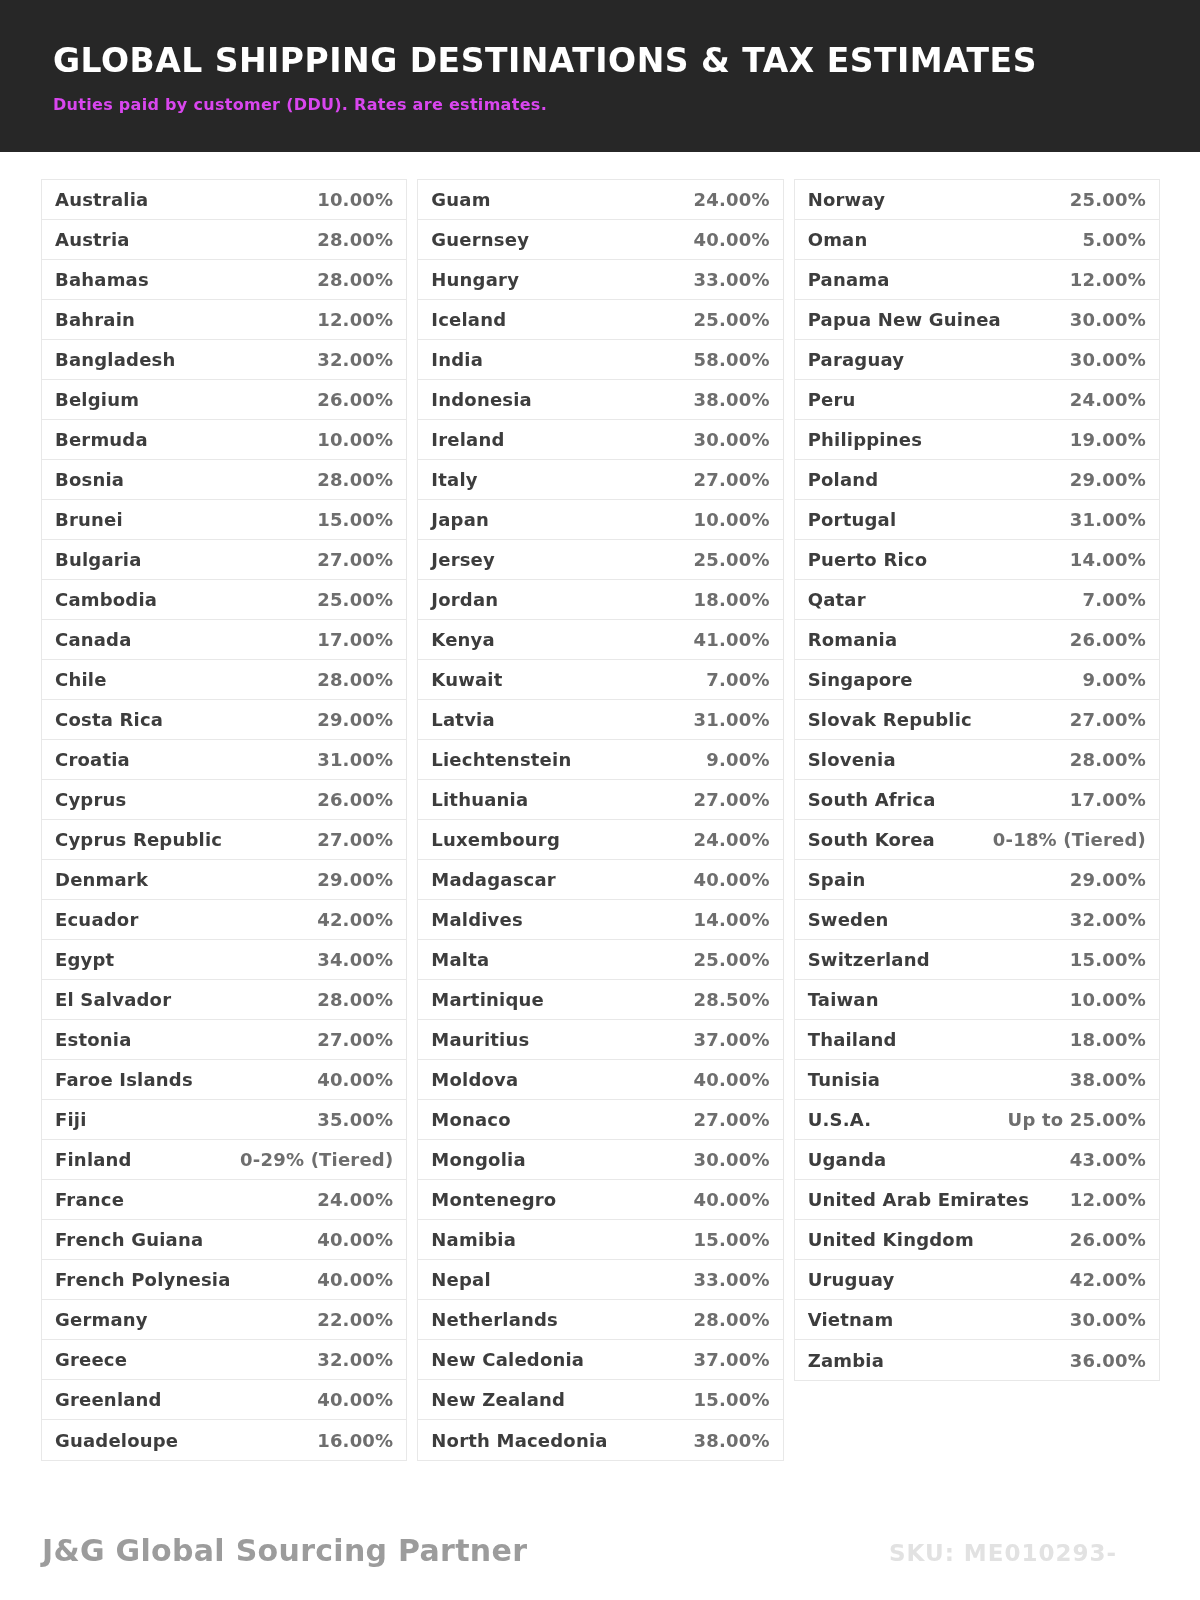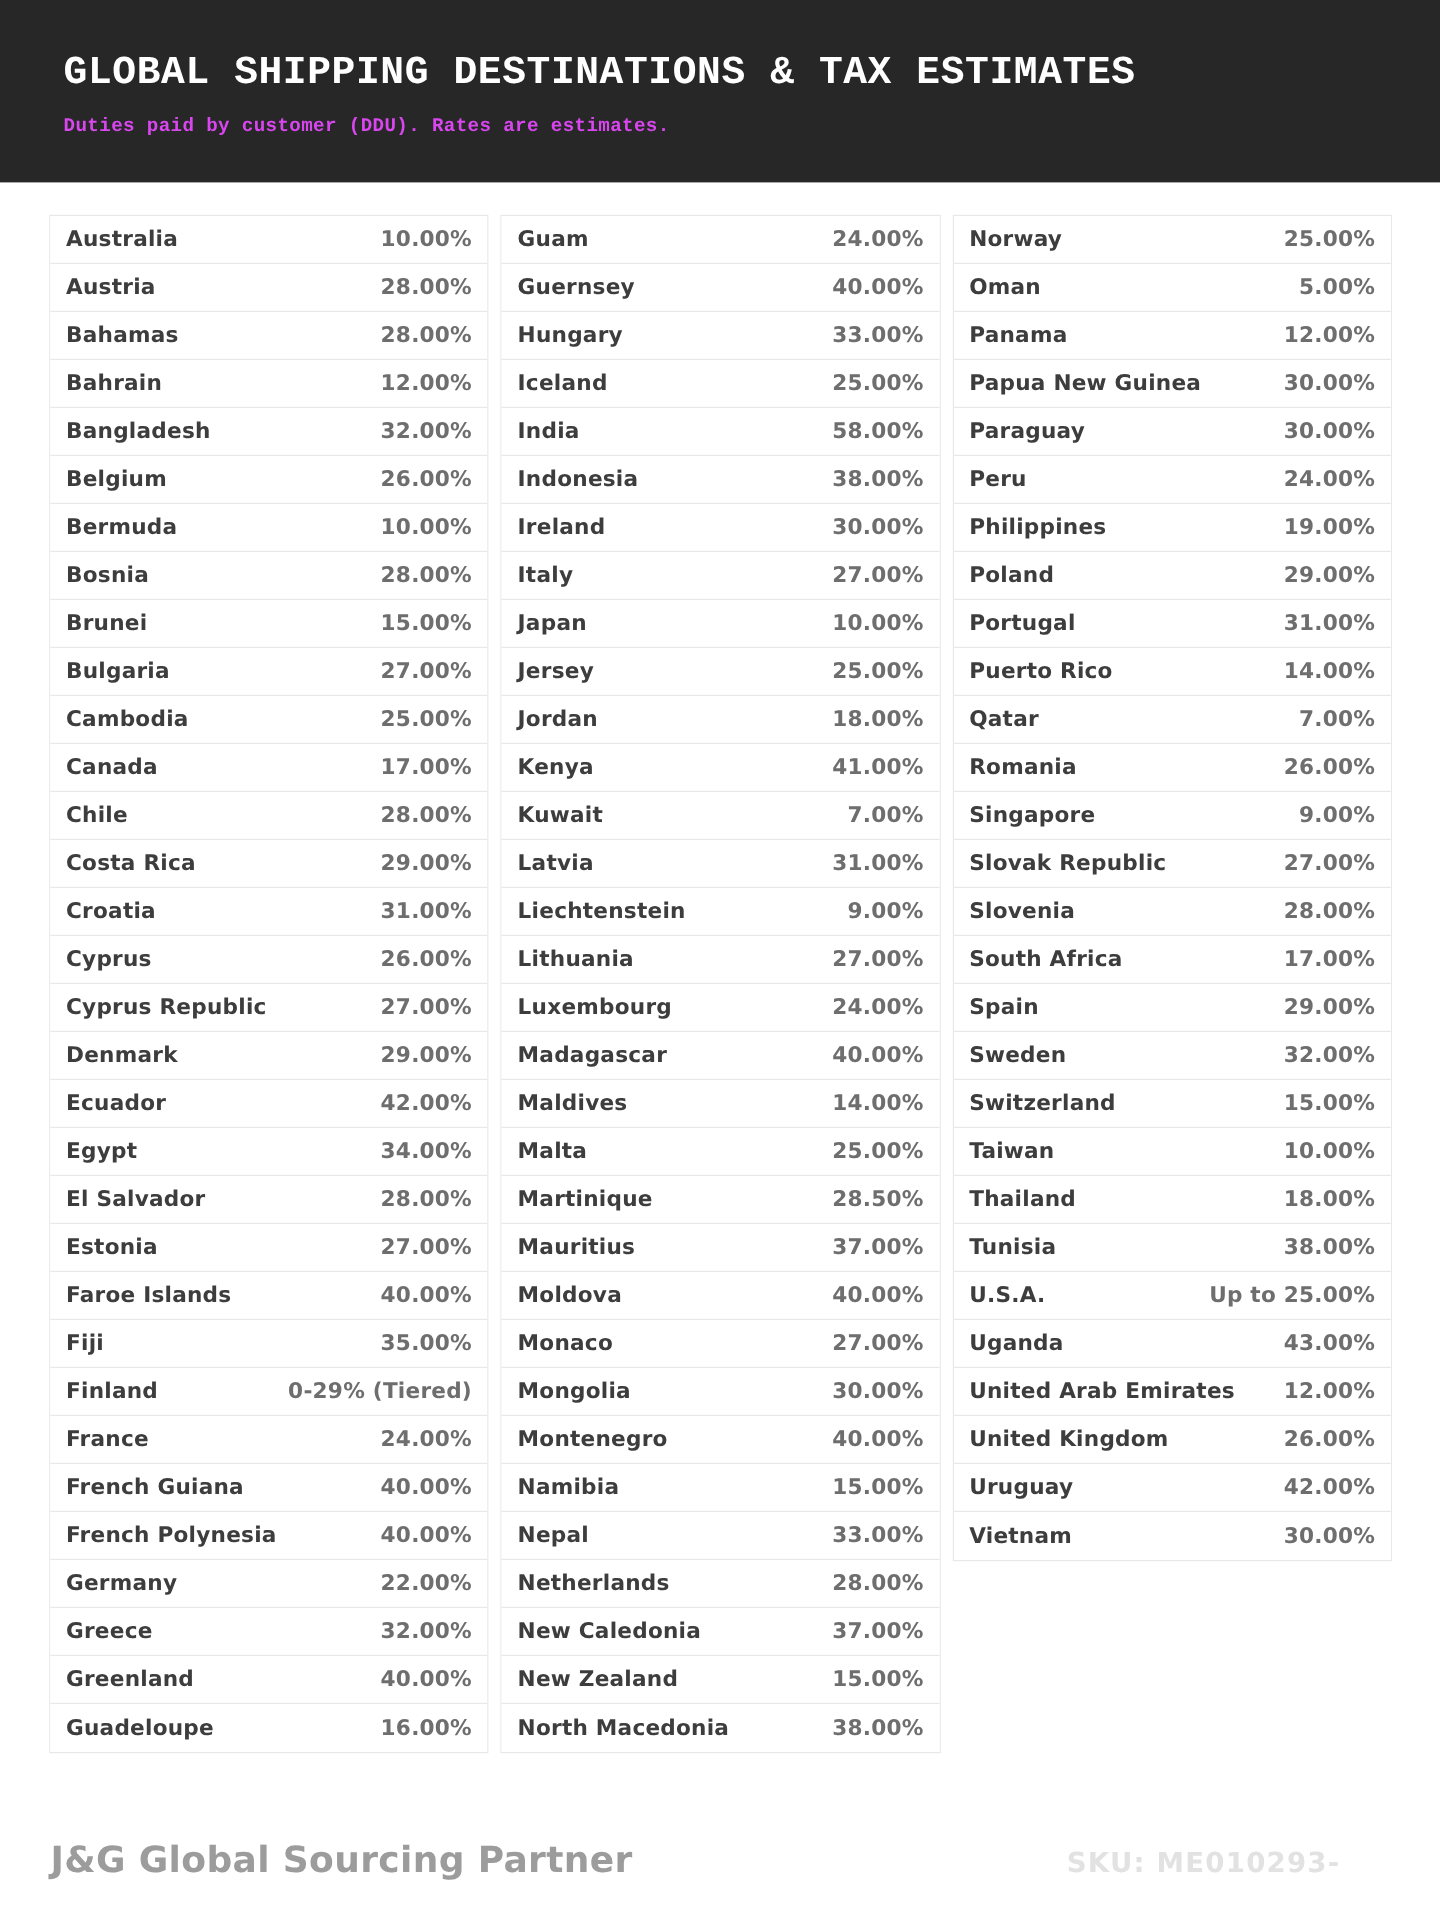--- a/index.html
+++ b/index.html
@@ -14,21 +14,20 @@
     height: 1600px;
     background: #ffffff;
     overflow: hidden;
   }
   .header {
     box-sizing: border-box;
     width: 1200px;
     height: 152px;
     background: #272727;
     padding: 41px 50px 0 53px;
-    font-family: Liberation Mono, monospace;
   }
   .title {
     color: #ffffff;
     font-size: 33px;
     font-weight: 800;
     letter-spacing: 0.5px;
     line-height: 40px;
     white-space: nowrap;
   }
   .subtitle {
@@ -424,20 +423,24 @@
         </div>
         <div class="row">
           <span class="country">Slovenia</span>
           <span class="rate">28.00%</span>
         </div>
         <div class="row">
           <span class="country">South Africa</span>
           <span class="rate">17.00%</span>
         </div>
         <div class="row">
+          <span class="country">South Korea</span>
+          <span class="rate">0-18% (Tiered)</span>
+        </div>
+        <div class="row">
           <span class="country">Spain</span>
           <span class="rate">29.00%</span>
         </div>
         <div class="row">
           <span class="country">Sweden</span>
           <span class="rate">32.00%</span>
         </div>
         <div class="row">
           <span class="country">Switzerland</span>
           <span class="rate">15.00%</span>
@@ -470,20 +473,24 @@
           <span class="country">United Kingdom</span>
           <span class="rate">26.00%</span>
         </div>
         <div class="row">
           <span class="country">Uruguay</span>
           <span class="rate">42.00%</span>
         </div>
         <div class="row">
           <span class="country">Vietnam</span>
           <span class="rate">30.00%</span>
+        </div>
+        <div class="row">
+          <span class="country">Zambia</span>
+          <span class="rate">36.00%</span>
         </div>
       </div>
   </div>
 
   <div class="footer">
     <div class="brand">J&amp;G Global Sourcing Partner</div>
     <div class="sku">SKU: ME010293-</div>
   </div>
 
 </div>

